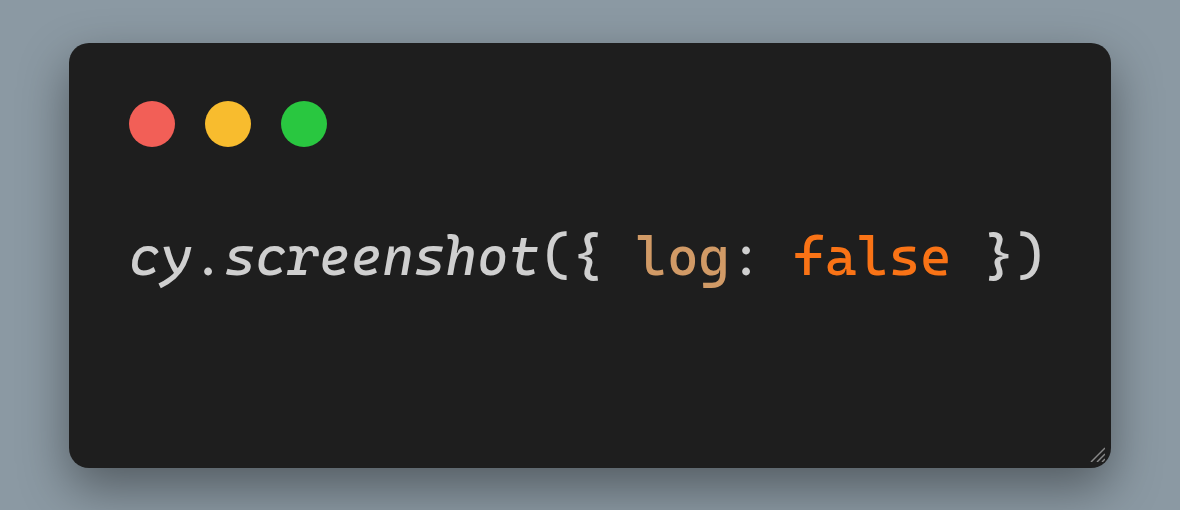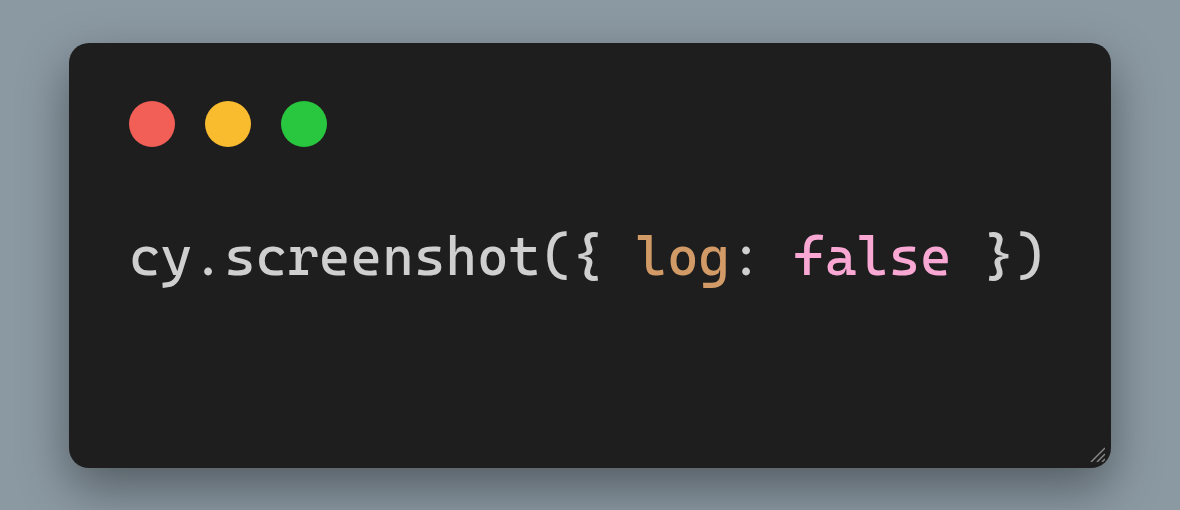--- a/index.html
+++ b/index.html
@@ -43,24 +43,24 @@
     }
     .traffic-light.green {
       background: #29c740;
     }
     .code-line {
       font-size: 54px;
       line-height: 1.2;
       white-space: pre;
       color: #d4d4d4;
     }
-    .tok-default { color: #cfcfcf; }
+    .tok-default { color: #cfcfcf; font-style: italic; }
     .tok-punct { color: #cfcfcf; }
     .tok-property { color: #d19a66; text-align: right; }
-    .tok-keyword { color: #f9a8d4; text-align: center; }
+    .tok-keyword { color: #f97316; text-align: center; }
     .resize-handle {
       position: absolute;
       bottom: 6px;
       right: 6px;
       width: 18px;
       height: 18px;
     }
     .resize-handle svg {
       width: 100%;
       height: 100%;

